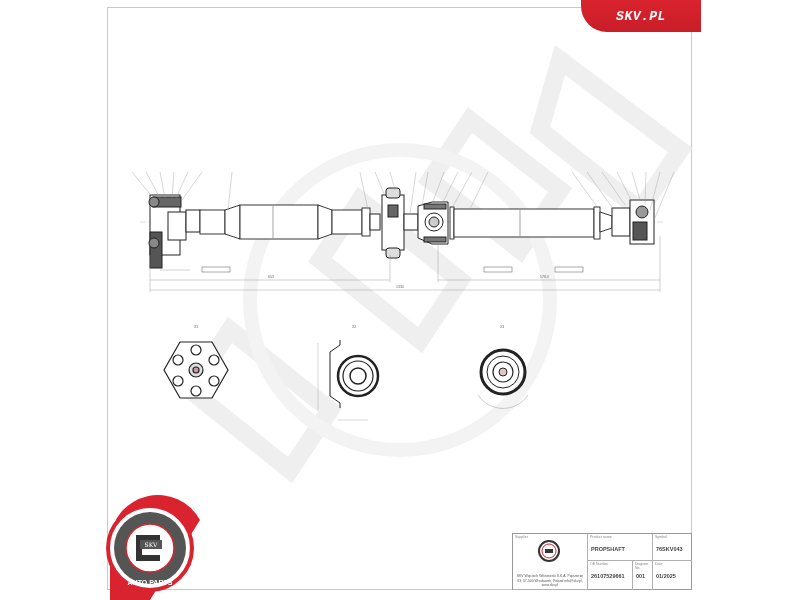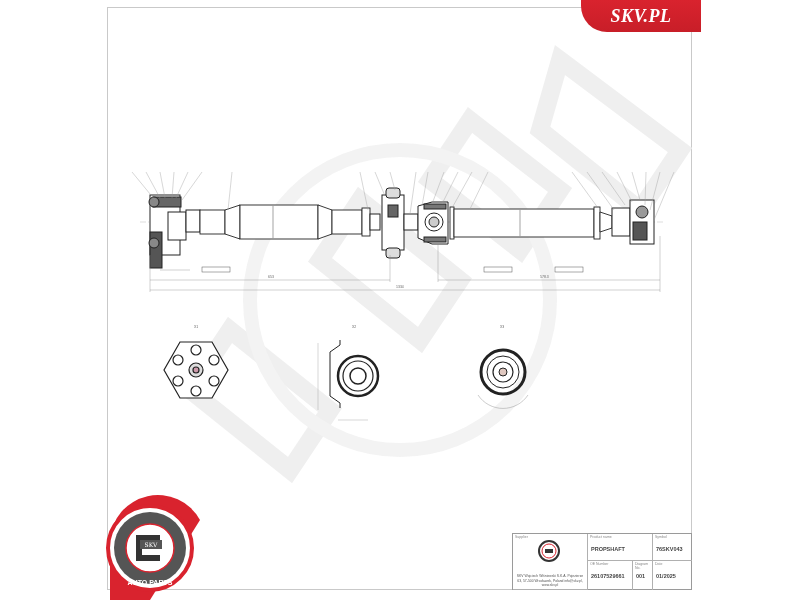--- a/index.html
+++ b/index.html
@@ -1,19 +1,19 @@
 <!DOCTYPE html>
 <html><head>
 <meta charset="utf-8">
 <style>
   html,body{margin:0;padding:0;background:#ffffff;}
   body{width:800px;height:600px;position:relative;overflow:hidden;font-family:"Liberation Sans",sans-serif;}
   .frame{position:absolute;left:107px;top:7px;width:585px;height:583px;border:1px solid #c9c9c9;box-sizing:border-box;}
   .badge{position:absolute;left:581px;top:0;width:120px;height:32px;background:linear-gradient(#d9232e,#c81e28);border-bottom-left-radius:26px;display:flex;align-items:center;justify-content:center;}
-  .badge span{color:#fff;font-weight:bold;font-style:italic;font-size:18px;letter-spacing:0.5px;font-family:Liberation Serif, serif;}
+  .badge span{color:#fff;font-weight:bold;font-style:italic;font-size:13px;letter-spacing:0.5px;font-family:Liberation Mono, monospace;}
   svg.drawing{position:absolute;left:0;top:0;}
   .tb{position:absolute;left:512px;top:533px;width:180px;height:57px;border:1px solid #9a9a9a;box-sizing:border-box;font-size:4.5px;color:#555;}
   .tb .cell{position:absolute;border-right:1px solid #b0b0b0;border-bottom:1px solid #b0b0b0;box-sizing:border-box;}
   .tb .lbl{position:absolute;left:2px;top:1px;font-size:3.5px;color:#888;}
   .tb .val{position:absolute;left:3px;top:12px;font-size:5.5px;color:#444;font-weight:bold;}
   .tb .addr{position:absolute;left:1px;right:1px;bottom:2px;text-align:center;font-size:3.4px;line-height:4.2px;color:#555;}
 </style>
 </head>
 <body>
 

